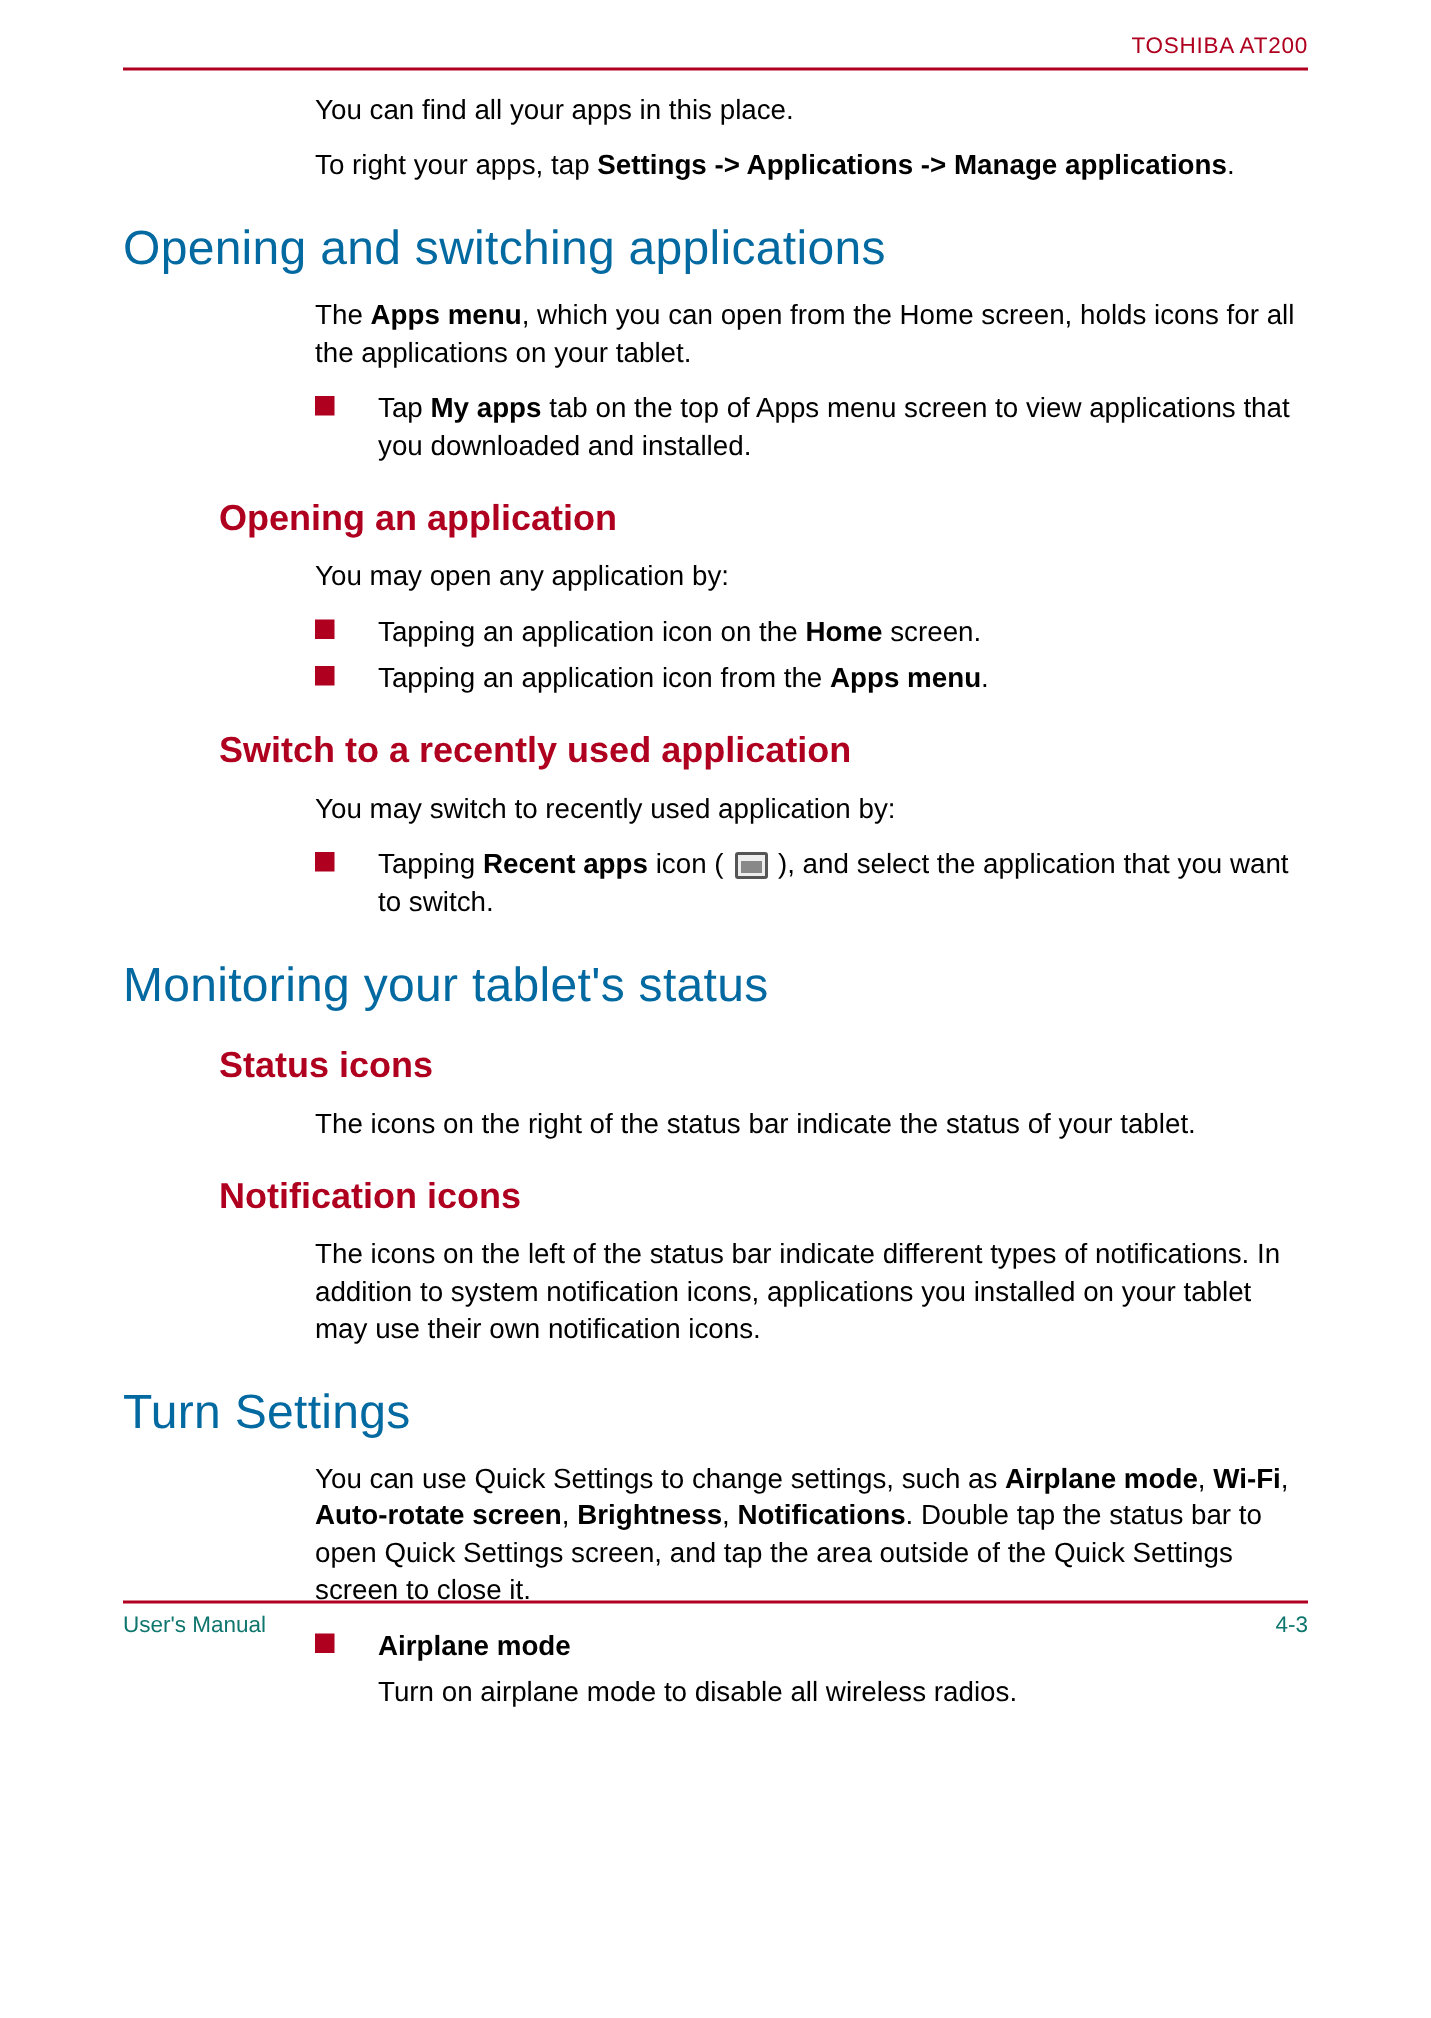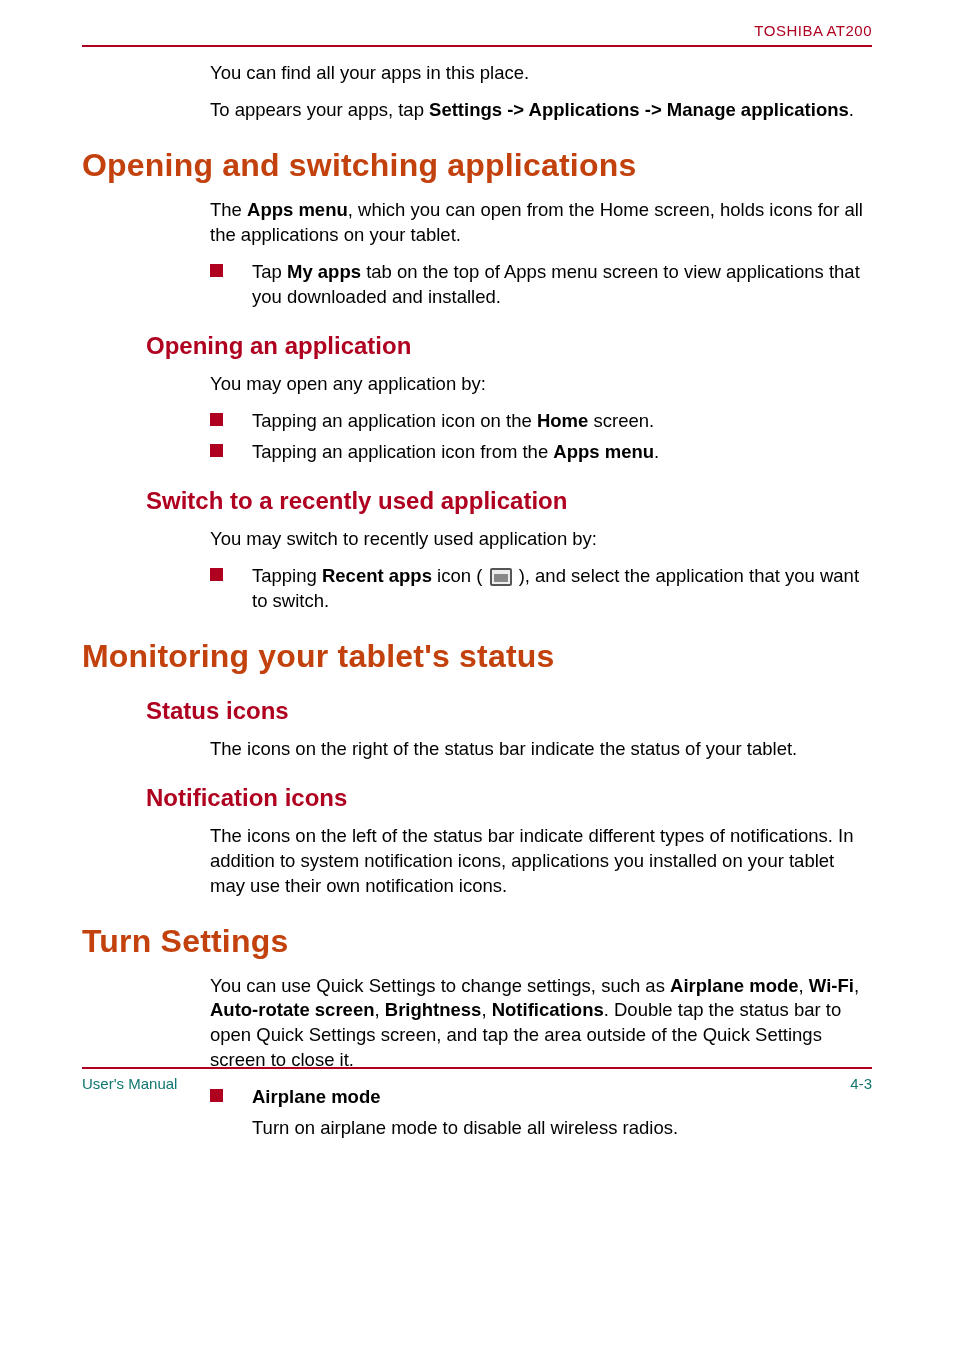--- a/index.html
+++ b/index.html
@@ -3,21 +3,21 @@
 <meta charset="utf-8">
 <style>
   * { box-sizing: border-box; margin: 0; padding: 0; }
   html, body { width: 954px; height: 1345px; background: #fff; font-family: Arial, Helvetica, sans-serif; color: #000; }
   .page { width: 954px; height: 1134px; position: relative; padding: 0 82px; }
   .header-area { padding-top: 22px; }
   .product { text-align: right; color: #b00020; font-size: 15px; letter-spacing: 0.5px; margin-bottom: 6px; }
   .hr-red { border: none; border-top: 2px solid #b00020; margin-bottom: 14px; width:100%; }
   .body-text-block { margin-left: 128px; margin-right: 0; }
   p.body { font-size: 18.5px; line-height: 1.35; margin-bottom: 12px; }
-  h1.main { color: #c2410c; font-family: Arial, Helvetica, sans-serif; font-weight: 700; font-size: 32px; margin-top: 24px; margin-bottom: 14px; letter-spacing: 0.2px; }
+  h1.main { color: #0369a1; font-family: Arial, Helvetica, sans-serif; font-weight: 400; font-size: 32px; margin-top: 24px; margin-bottom: 14px; letter-spacing: 0.2px; }
   h2.sub { color: #b00020; font-family: Arial, Helvetica, sans-serif; font-weight: 900; font-size: 24px; margin-left: 64px; margin-top: 22px; margin-bottom: 12px; }
   ul.square { list-style: none; margin-left: 128px; padding: 0; }
   ul.square > li { position: relative; padding-left: 42px; font-size: 18.5px; line-height: 1.35; margin-bottom: 6px; }
   ul.square > li::before { content: ""; position: absolute; left: 0; top: 4px; width: 13px; height: 13px; background: #b00020; }
   .li-sub { margin-left:170px; font-size:18.5px; line-height:1.35; margin-bottom:10px; margin-top:6px; }
   .icon-inline { display:inline-block; vertical-align:middle; width:22px; height:18px; border:2px solid #555; border-radius:2px; background:#eee; position:relative; margin:0 2px; }
   .icon-inline::after { content:""; position:absolute; left:2px; right:2px; bottom:2px; height:8px; background:#888; }
   .footer { position:absolute; left:82px; right:82px; bottom:42px; }
   .footer-hr { border:none; border-top:2px solid #b00020; margin-bottom:6px; }
   .footer-row { display:flex; justify-content:space-between; font-size:15px; color:#0f766e; }
@@ -29,21 +29,21 @@
 <div class="page">
 
   <div class="header-area">
     <div class="product">TOSHIBA AT200</div>
     <hr class="hr-red">
   </div>
 
   <div class="body-text-block">
     <p class="body">You can find all your apps in this place.</p>
     <p class="body">
-      <span>To appears your apps, tap </span><b>Settings -&gt; Applications -&gt; Manage applications</b><span>.</span>
+      <span>To right your apps, tap </span><b>Settings -&gt; Applications -&gt; Manage applications</b><span>.</span>
     </p>
   </div>
 
   <h1 class="main">Opening and switching applications</h1>
   <div class="body-text-block">
     <p class="body">
       <span>The </span><b>Apps menu</b><span>, which you can open from the Home screen, holds icons for all the applications on your tablet.</span>
     </p>
   </div>
   <ul class="square">

